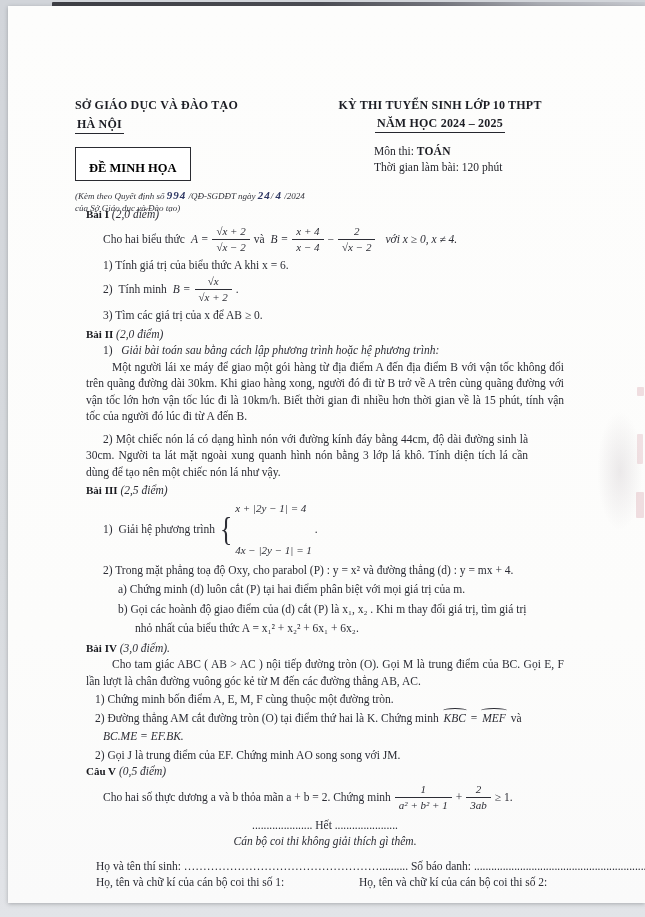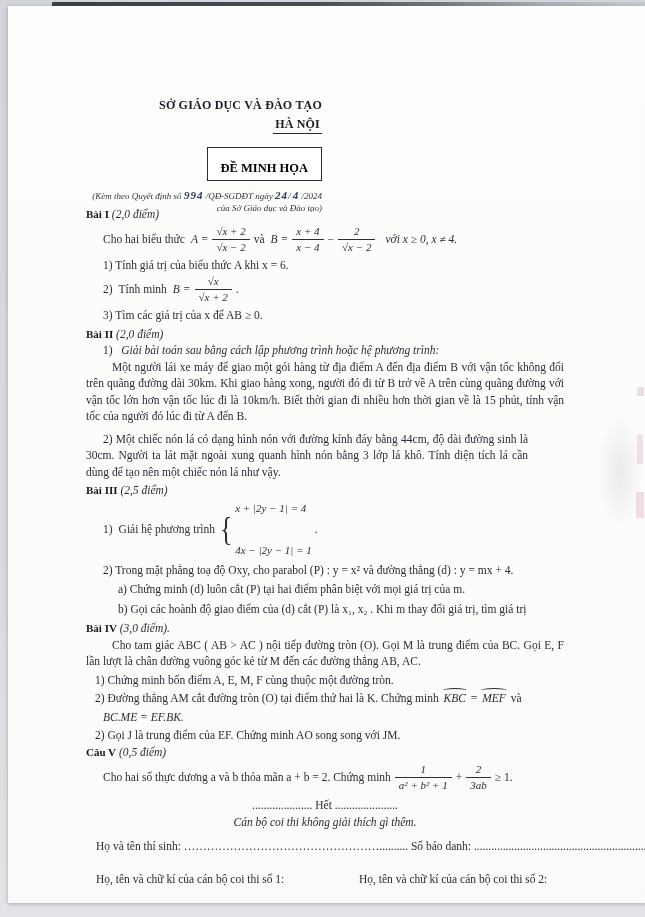--- a/index.html
+++ b/index.html
@@ -14,21 +14,21 @@
          box-shadow:0 1px 4px rgba(60,62,70,.35);}
   
   .smudge{position:absolute;right:2px;top:405px;width:46px;height:120px;
           background:radial-gradient(ellipse at center,rgba(175,165,172,.22),rgba(175,165,172,0) 70%);}
   .redmark{position:absolute;background:rgba(196,120,134,.45);border-radius:1px;}
   .rm1{right:1px;top:381px;width:7px;height:9px;opacity:.5;}
   .rm2{right:2px;top:428px;width:6px;height:30px;opacity:.45;}
   .rm3{right:1px;top:486px;width:8px;height:26px;opacity:.5;}
 
   
-  .hdr-left{position:absolute;left:52px;top:92px;width:262px;text-align:right;}
+  .hdr-left{position:absolute;left:67px;top:92px;width:262px;text-align:left;}
   .hdr-right{position:absolute;left:304px;top:92px;width:256px;text-align:center;}
   .b{font-weight:bold;font-size:12px;letter-spacing:.2px;color:#1c1d24;}
   .u{display:inline-block;border-bottom:1px solid #26272e;padding:0 2px 1px;}
   .hdr-left .l2{margin-top:1px;}
   .exam-box{display:inline-block;margin-top:13px;border:1.5px solid #2a2b31;
             padding:13px 13px 4px;font-weight:bold;font-size:12.5px;color:#000000;background:#fff;}
   .note{margin-top:8px;font-size:9px;font-style:italic;color:#33343c;line-height:12px;}
   .hand{font-weight:bold;color:#2e3763;font-size:11px;font-style:italic;letter-spacing:1px;}
   .hdr-right .meta{margin-top:10px;text-align:left;margin-left:62px;font-size:11.5px;line-height:16px;color:#26272e;}
   .hdr-right .meta .b{font-size:11.5px;}
@@ -55,21 +55,21 @@
   .hat::before{content:"";position:absolute;left:1px;right:1px;top:-2px;height:4px;
                border-top:1.3px solid #2c2d35;border-radius:50% 50% 0 0;}
   .just{text-align:justify;}
   .ti26{text-indent:26px;}
   .ti17{text-indent:17px;}
   .w440{width:442px;}
   .mt2{margin-top:2px;}.mt3{margin-top:3px;}.mt4{margin-top:4px;}.mt5{margin-top:5px;}.mt6{margin-top:6px;}
   .center{text-align:center;}
   .itnote{font-style:italic;}
   .foot{white-space:nowrap;overflow:hidden;width:560px;}
-  .proctors{position:relative;height:18px;width:560px;margin-top:16px;}
+  .proctors{position:relative;height:18px;width:560px;margin-top:0;}
   .proctors .p1{position:absolute;left:10px;top:0;}
   .proctors .p2{position:absolute;left:273px;top:0;}
 </style>
 </head>
 <body>
 
 <div class="photo">
   <div class="topbar"></div>
   <div class="paper">
     <div class="smudge"></div>
@@ -80,20 +80,28 @@
     <div class="hdr-left">
       <div class="b">SỞ GIÁO DỤC VÀ ĐÀO TẠO</div>
       <div class="l2"><span class="b u">HÀ NỘI</span></div>
       <div><span class="exam-box"><span>ĐỀ MINH HỌA</span></span></div>
       <div class="note">
         <span>(Kèm theo Quyết định số </span><span class="hand">994</span><span> /QĐ-SGDĐT ngày </span><span class="hand">24</span><span>/ </span><span class="hand">4</span><span> /2024</span><br>
         <span>của Sở Giáo dục và Đào tạo)</span>
       </div>
     </div>
 
+    <div class="hdr-right">
+      <div class="b">KỲ THI TUYỂN SINH LỚP 10 THPT</div>
+      <div class="l2"><span class="b u">NĂM HỌC 2024 – 2025</span></div>
+      <div class="meta">
+        <div><span>Môn thi: </span><span class="b">TOÁN</span></div>
+        <div>Thời gian làm bài: 120 phút</div>
+      </div>
+    </div>
 
     <div class="bodytxt">
 
       <div class="sec">
         <span class="t">Bài I</span>
         <span class="p">(2,0 điểm)</span>
       </div>
       <div class="mrow ml17 mt2">
         <span>Cho hai biểu thức</span>
           <span class="gap"></span>
@@ -162,20 +170,21 @@
           <span class="eqs">
             <span>x + |2y − 1| = 4</span>
             <span>4x − |2y − 1| = 1</span>
           </span>
         </span>
         <span>.</span>
       </div>
       <div class="ml17 mt4">2)  Trong mặt phẳng toạ độ Oxy, cho parabol (P) : y = x² và đường thẳng (d) :  y = mx + 4.</div>
       <div class="ml32 mt3">a)  Chứng minh (d) luôn cắt (P) tại hai điểm phân biệt với mọi giá trị của m.</div>
       <div class="ml32 mt3">b)  Gọi các hoành độ giao điểm của (d) cắt (P) là x₁, x₂ . Khi m thay đổi giá trị, tìm giá trị</div>
+      <div class="ml32 mt3" style="margin-left:49px;">nhỏ nhất của biểu thức  A = x₁² + x₂² + 6x₁ + 6x₂.</div>
 
       <div class="sec mt3">
         <span class="t">Bài IV</span>
         <span class="p">(3,0 điểm).</span>
       </div>
       <div class="just ti26">Cho tam giác ABC ( AB &gt; AC ) nội tiếp đường tròn (O). Gọi M  là trung điểm của BC. Gọi E, F lần lượt là chân đường vuông góc kẻ từ M  đến các đường thẳng AB, AC.</div>
       <div class="ml9 mt2">1) Chứng minh bốn điểm A, E, M, F cùng thuộc một đường tròn.</div>
       <div class="ml9 mt2">
         <span>2) Đường thẳng AM  cắt đường tròn (O) tại điểm thứ hai là K. Chứng minh </span>
         <span class="hat">KBC</span>

